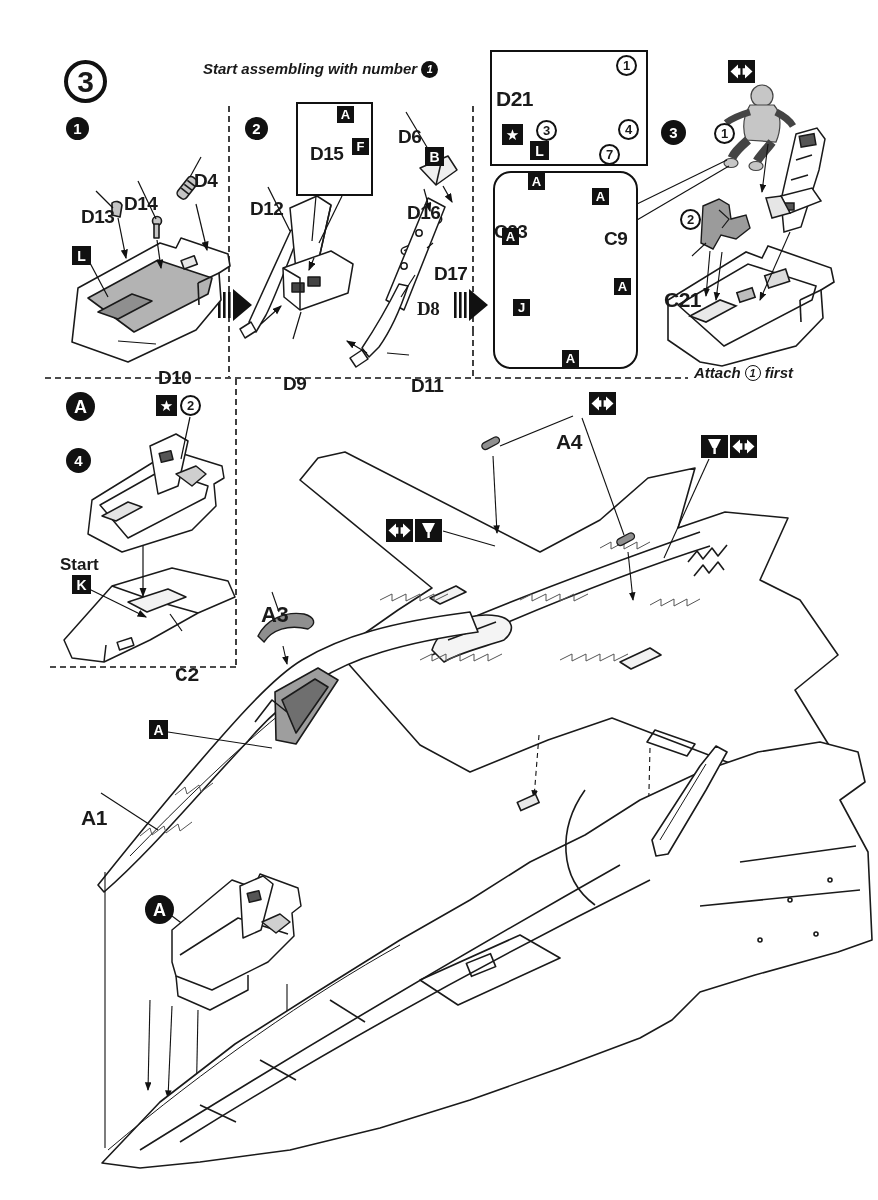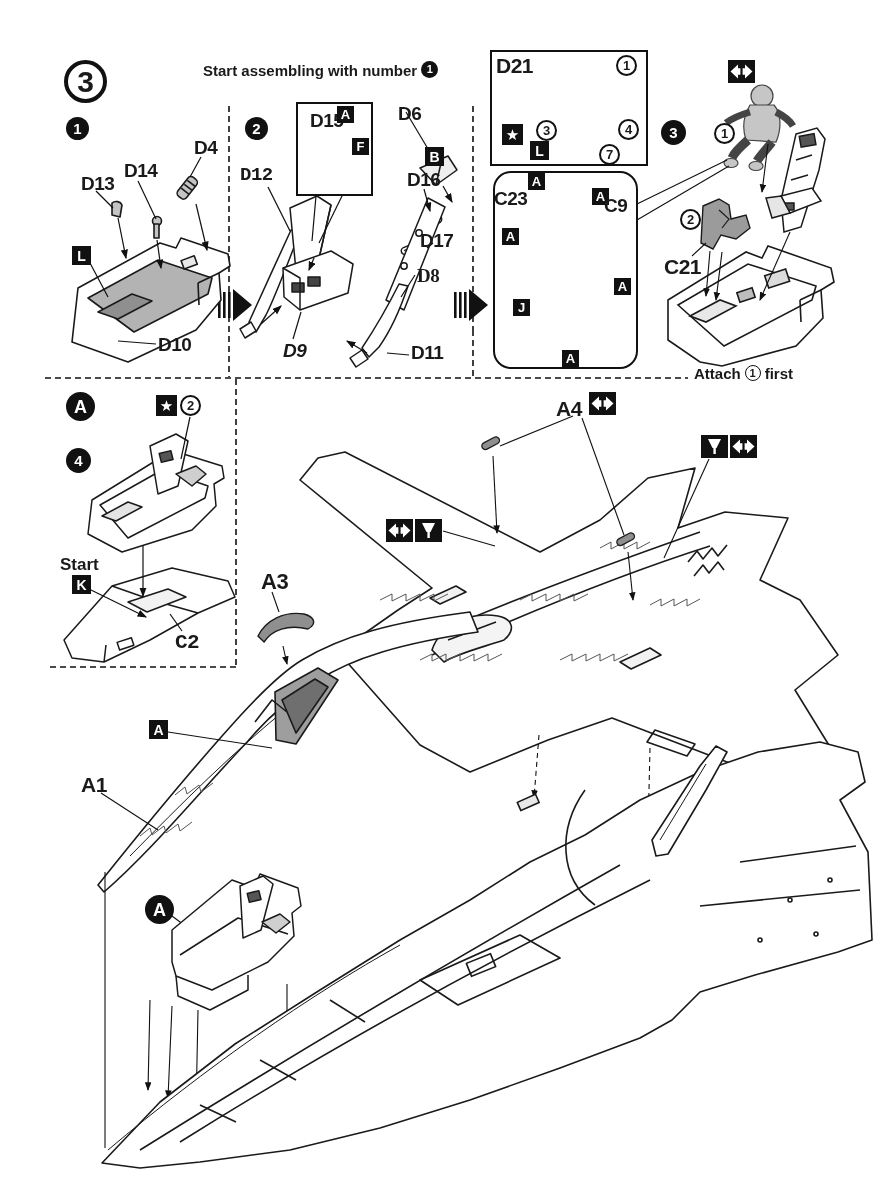--- a/index.html
+++ b/index.html
@@ -1,31 +1,31 @@
 <!DOCTYPE html>
 <html><head>
 <meta charset="utf-8">
 <style>
   html,body{margin:0;padding:0;background:#fff;}
   .sheet{position:relative;width:878px;height:1200px;background:#fff;overflow:hidden;
          font-family:"Liberation Sans",sans-serif;color:#1a1a1a;}
   .art{position:absolute;left:0;top:0;}
-  .lbl{position:absolute;font-weight:bold;font-size:19px;letter-spacing:-0.5px;white-space:nowrap;line-height:1;}
+  .lbl{position:absolute;font-weight:bold;font-size:19px;letter-spacing:-0.5px;white-space:nowrap;line-height:1;margin-top:33px;}
   .sq{position:absolute;width:19px;height:19px;background:#111;color:#fff;font-weight:bold;font-size:14px;
       display:flex;align-items:center;justify-content:center;line-height:1;}
   .sq.small{width:17px;height:17px;font-size:13px;}
   .circ{position:absolute;width:21px;height:21px;border:2px solid #111;border-radius:50%;background:#fff;
         font-weight:bold;font-size:13px;display:flex;align-items:center;justify-content:center;box-sizing:border-box;line-height:1;}
   .badge{position:absolute;width:23px;height:23px;background:#111;color:#fff;border-radius:50%;
          font-weight:bold;font-size:15px;display:flex;align-items:center;justify-content:center;line-height:1;}
   .bigcirc{position:absolute;width:29px;height:29px;background:#111;color:#fff;border-radius:50%;
          font-weight:bold;font-size:18px;display:flex;align-items:center;justify-content:center;line-height:1;}
   .stepcirc{position:absolute;width:43px;height:43px;border:4px solid #111;border-radius:50%;background:#fff;
          font-weight:bold;font-size:30px;display:flex;align-items:center;justify-content:center;box-sizing:border-box;line-height:1;}
-  .note{position:absolute;font-weight:bold;font-size:15px;white-space:nowrap;line-height:1;display:flex;align-items:flex-end;gap:4px;}
+  .note{position:absolute;font-weight:bold;font-size:15px;white-space:nowrap;line-height:1;display:flex;align-items:flex-start;gap:4px;font-style:italic;}
   .inlinebadge{display:inline-flex;width:17px;height:17px;background:#111;color:#fff;border-radius:50%;
          font-weight:bold;font-size:11px;align-items:center;justify-content:center;line-height:1;}
   .inlinecirc{display:inline-flex;width:16px;height:16px;border:1.7px solid #111;border-radius:50%;background:#fff;
          font-weight:bold;font-size:11px;align-items:center;justify-content:center;box-sizing:border-box;line-height:1;}
   .box{position:absolute;border:2px solid #111;background:#fff;box-sizing:border-box;}
   .roundbox{position:absolute;border:2.5px solid #111;border-radius:18px;background:#fff;box-sizing:border-box;}
   .icon{position:absolute;line-height:0;}
   .starsq{position:absolute;width:21px;height:21px;background:#111;color:#fff;font-size:15px;
           display:flex;align-items:center;justify-content:center;line-height:1;}
   .insidetxt{position:absolute;font-weight:bold;font-size:17px;line-height:1;}
@@ -405,27 +405,27 @@
 <div class="lbl" style="left:124px;top:161px;">D14</div>
 <div class="lbl" style="left:194px;top:138px;">D4</div>
 <div class="sq" style="left:72px;top:246px;">L</div>
 <div class="lbl" style="left:158px;top:335px;">D10</div>
 
 <div class="badge" style="left:245px;top:117px;">2</div>
 <div class="box" style="left:296px;top:102px;width:77px;height:94px;"></div>
 <div class="lbl" style="left:310px;top:111px;">D15</div>
 <div class="sq small" style="left:337px;top:106px;">A</div>
 <div class="sq small" style="left:352px;top:138px;">F</div>
-<div class="lbl" style="left:240px;top:166px;font-family:Liberation Mono, monospace;">D12</div>
-<div class="lbl" style="left:398px;top:104px;">D6</div>
+<div class="lbl" style="left:250px;top:166px;">D12</div>
+<div class="lbl" style="left:398px;top:94px;">D6</div>
 <div class="sq" style="left:425px;top:147px;">B</div>
 <div class="lbl" style="left:407px;top:170px;text-align:right;">D16</div>
-<div class="lbl" style="left:420px;top:231px;">D17</div>
+<div class="lbl" style="left:434px;top:231px;">D17</div>
 <div class="lbl" style="left:417px;top:266px;font-family:Liberation Serif, serif;">D8</div>
-<div class="lbl" style="left:283px;top:341px;font-style:italic;">D9</div>
+<div class="lbl" style="left:283px;top:341px;">D9</div>
 <div class="lbl" style="left:411px;top:343px;">D11</div>
 
 <div class="box" style="left:490px;top:50px;width:158px;height:116px;"></div>
 <div class="lbl" style="left:496px;top:55px;font-size:21px;">D21</div>
 <div class="circ" style="left:616px;top:55px;">1</div>
 <div class="circ" style="left:536px;top:120px;">3</div>
 <div class="circ" style="left:618px;top:119px;">4</div>
 <div class="circ" style="left:599px;top:144px;">7</div>
 <div class="starsq" style="left:502px;top:124px;">★</div>
 <div class="sq" style="left:530px;top:141px;">L</div>

